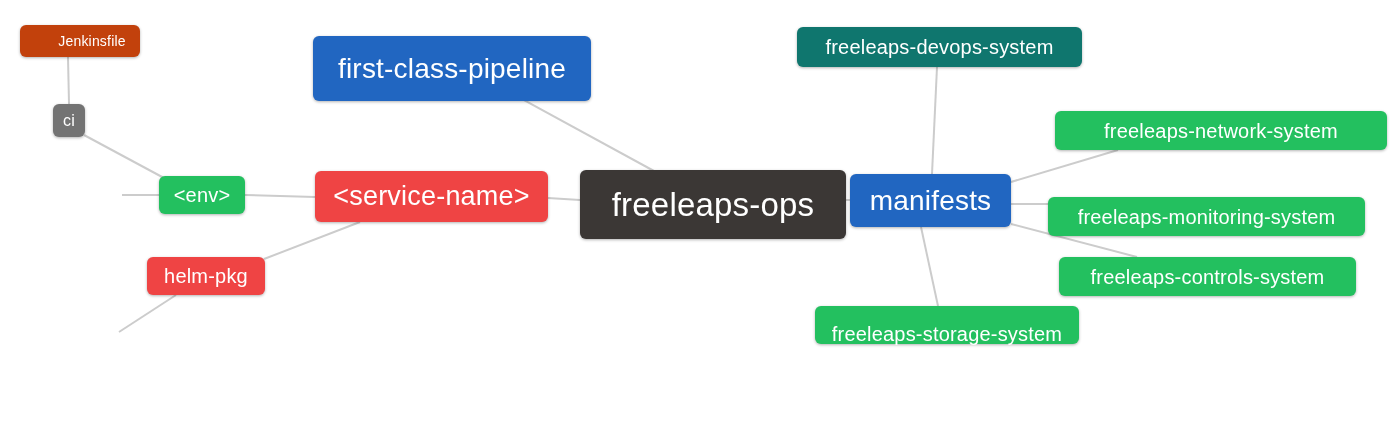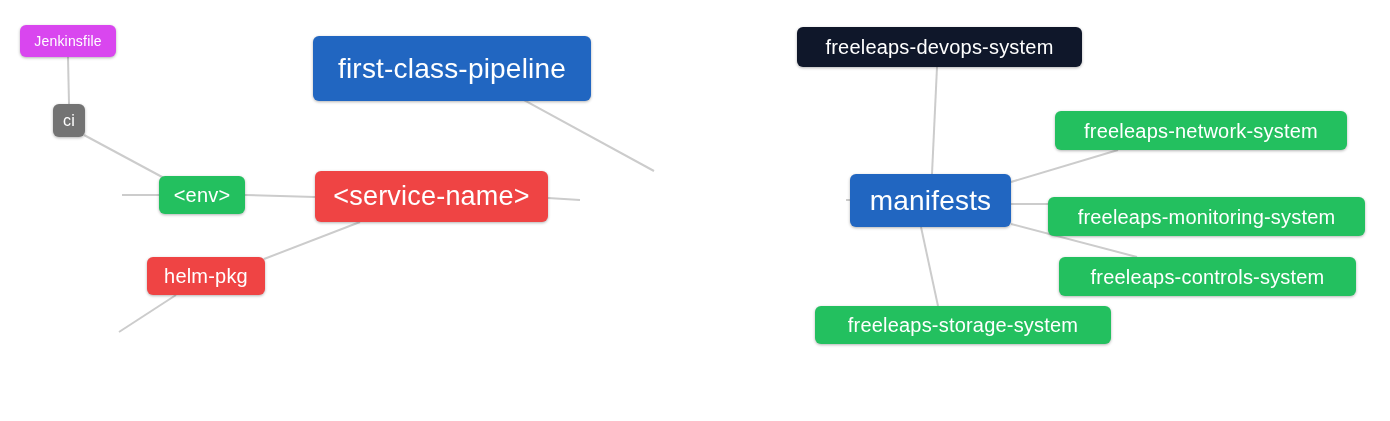--- a/index.html
+++ b/index.html
@@ -55,49 +55,52 @@
       <line x1="548" y1="198" x2="580" y2="200" stroke="#CCCCCC" stroke-width="2"></line>
       <line x1="502" y1="88" x2="654" y2="171" stroke="#CCCCCC" stroke-width="2"></line>
       <line x1="846" y1="200" x2="850" y2="200" stroke="#CCCCCC" stroke-width="2"></line>
       <line x1="932" y1="174" x2="937" y2="67" stroke="#CCCCCC" stroke-width="2"></line>
       <line x1="1011" y1="182" x2="1118" y2="150" stroke="#CCCCCC" stroke-width="2"></line>
       <line x1="1011" y1="204" x2="1048" y2="204" stroke="#CCCCCC" stroke-width="2"></line>
       <line x1="1011" y1="224" x2="1137" y2="257" stroke="#CCCCCC" stroke-width="2"></line>
       <line x1="921" y1="227" x2="938" y2="306" stroke="#CCCCCC" stroke-width="2"></line>
     </svg>
 
-<div class="node" style="left: 20px; top: 25px; width: 96px; height: 32px; font-size: 14px; background: #d946ef; color: rgb(255, 255, 255);">
+<div class="node" style="left: 20px; top: 25px; width: 96px; height: 32px; font-size: 14px; background: #c2410c; color: rgb(255, 255, 255); padding-left: 24px;">
       <span>Jenkinsfile</span>
     </div>
     <div class="node" style="left: 53px; top: 104px; width: 32px; height: 33px; font-size: 16px; background: #737373; color: rgb(255, 255, 255);">
       <span>ci</span>
     </div>
     <div class="node" style="left: 159px; top: 176px; width: 86px; height: 38px; font-size: 20px; background: rgb(35, 192, 95); color: rgb(255, 255, 255); border-radius: 6px;">
       <span>&lt;env&gt;</span>
     </div>
     <div class="node" style="left: 147px; top: 257px; width: 118px; height: 38px; font-size: 20px; background: #ef4444; color: rgb(255, 255, 255);">
       <span>helm-pkg</span>
     </div>
     <div class="node" style="left: 313px; top: 36px; width: 278px; height: 65px; font-size: 28px; background: rgb(33, 102, 193); color: rgb(255, 255, 255);">
       <span>first-class-pipeline</span>
     </div>
     <div class="node" style="left: 315px; top: 171px; width: 233px; height: 51px; font-size: 27px; background: #ef4444; color: rgb(255, 255, 255);">
       <span>&lt;service-name&gt;</span>
     </div>
+    <div class="node" style="left: 580px; top: 170px; width: 266px; height: 69px; font-size: 33px; background: rgb(59, 55, 53); color: rgb(255, 255, 255);">
+      <span>freeleaps-ops</span>
+    </div>
     <div class="node" style="left: 850px; top: 174px; width: 161px; height: 53px; font-size: 28px; background: rgb(33, 102, 193); color: rgb(255, 255, 255);">
       <span>manifests</span>
     </div>
-    <div class="node" style="left: 797px; top: 27px; width: 285px; height: 40px; font-size: 20px; background: #0f172a; color: rgb(255, 255, 255);">
+    <div class="node" style="left: 797px; top: 27px; width: 285px; height: 40px; font-size: 20px; background: #0f766e; color: rgb(255, 255, 255);">
       <span>freeleaps-devops-system</span>
     </div>
-    <div class="node" style="left: 1055px; top: 111px; width: 292px; height: 39px; font-size: 20px; background: rgb(35, 192, 95); color: rgb(255, 255, 255);">
+    <div class="node" style="left: 1055px; top: 111px; width: 332px; height: 39px; font-size: 20px; background: rgb(35, 192, 95); color: rgb(255, 255, 255);">
       <span>freeleaps-network-system</span>
     </div>
     <div class="node" style="left: 1048px; top: 197px; width: 317px; height: 39px; font-size: 20px; background: rgb(35, 192, 95); color: rgb(255, 255, 255);">
       <span>freeleaps-monitoring-system</span>
     </div>
     <div class="node" style="left: 1059px; top: 257px; width: 297px; height: 39px; font-size: 20px; background: rgb(35, 192, 95); color: rgb(255, 255, 255);">
       <span>freeleaps-controls-system</span>
     </div>
-    <div class="node" style="left: 815px; top: 306px; width: 296px; height: 38px; font-size: 20px; background: rgb(35, 192, 95); color: rgb(255, 255, 255);">
+    <div class="node" style="left: 815px; top: 306px; width: 264px; height: 38px; font-size: 20px; background: rgb(35, 192, 95); color: rgb(255, 255, 255); align-items: flex-end;">
       <span>freeleaps-storage-system</span>
     </div>
   </div>
 
 </body></html>

